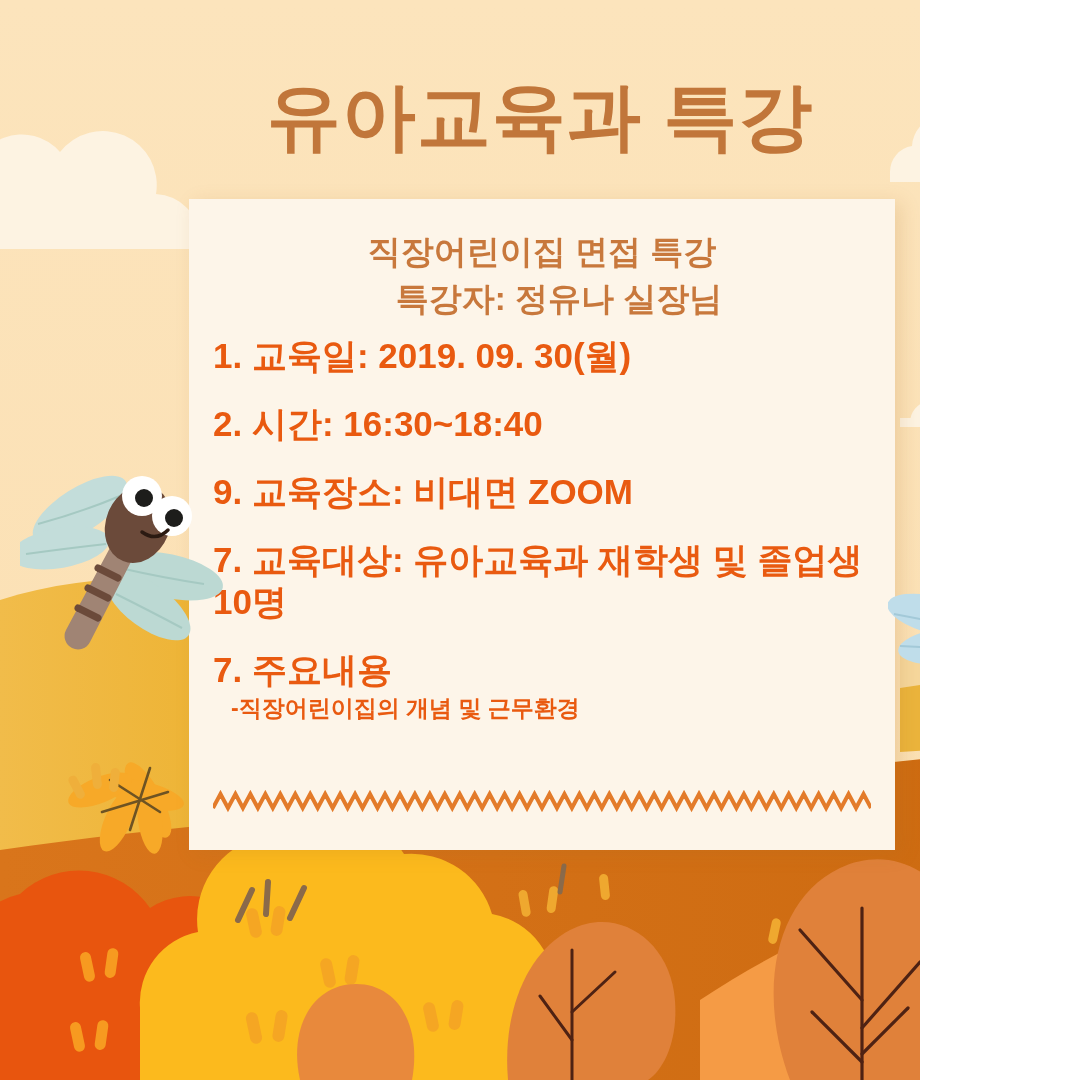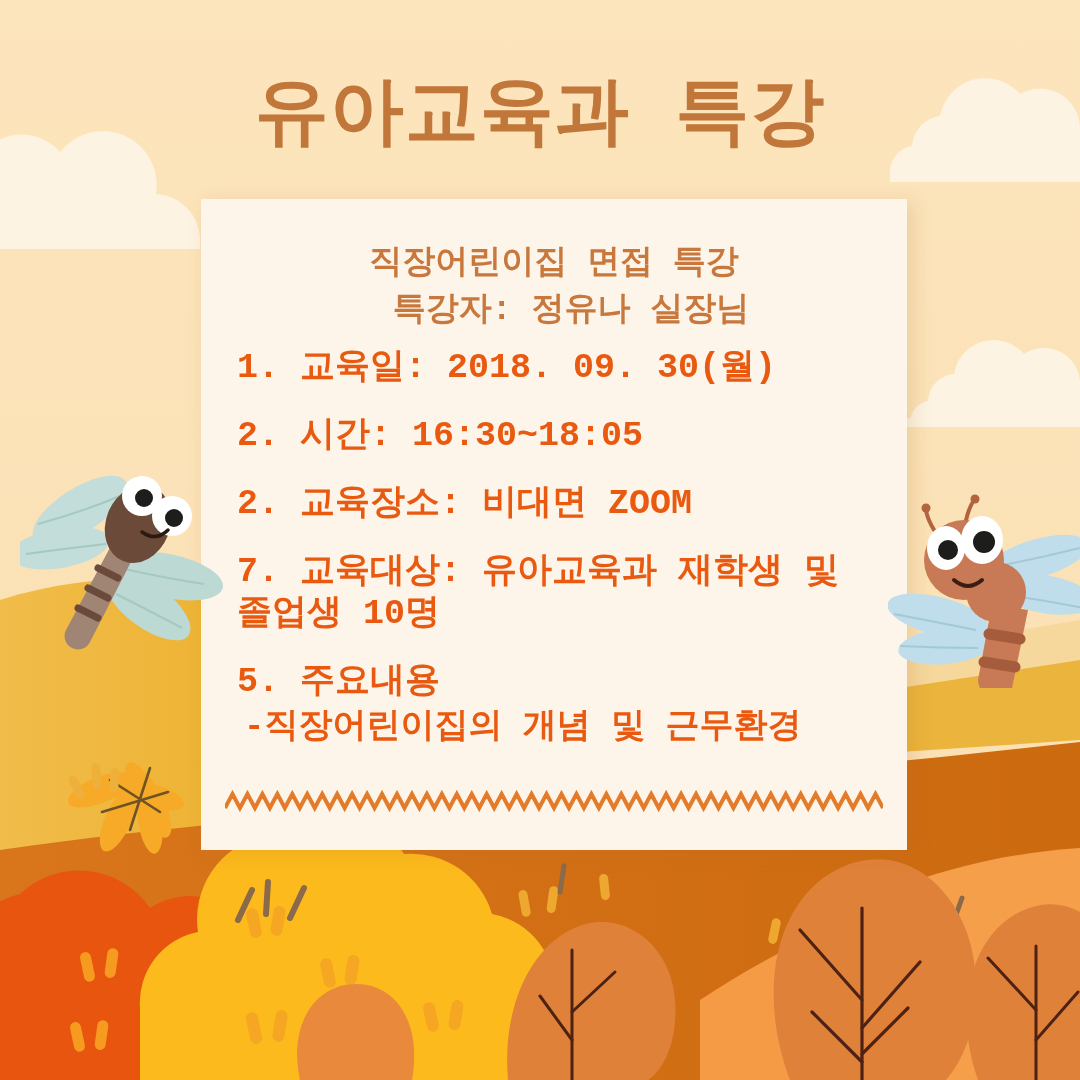--- a/index.html
+++ b/index.html
@@ -7,25 +7,24 @@
     margin: 0;
     padding: 0;
     width: 1080px;
     height: 1080px;
     overflow: hidden;
     font-family: "Liberation Sans", "DejaVu Sans", sans-serif;
   }
 
   #poster {
     position: relative;
-    width: 1080px;
+    width: 920px;
     height: 1080px;
     background: #0f172a;
     overflow: hidden;
-    font-family: Liberation Mono, monospace;
   }
 
   
   .bg-svg {
     position: absolute;
     inset: 0;
     width: 1080px;
     height: 1080px;
     display: block;
   }
@@ -42,29 +41,29 @@
     letter-spacing: 1px;
     color: #C1763A;
     line-height: 1.05;
     z-index: 40;
     white-space: nowrap;
   }
 
   
   .card {
     position: absolute;
-    left: 201px;
+    left: 189px;
     top: 199px;
     width: 706px;
     height: 651px;
     background: #FDF5E9;
     box-shadow: 6px 4px 18px rgba(170, 110, 40, 0.18);
     z-index: 30;
     box-sizing: border-box;
-    padding: 12px;
+    padding: 0;
   }
 
   .card-head {
     text-align: center;
     padding-top: 30px;
     color: #C8783C;
     font-weight: 700;
     font-size: 33px;
     line-height: 1.42;
   }
@@ -79,26 +78,26 @@
     font-size: 35px;
     line-height: 1.2;
   }
   .list li {
     margin: 0 0 26px 0;
     padding: 0;
   }
   .list li.tight { margin-bottom: 18px; }
 
   .sublist {
-    margin: 2px 0 0 1px;
+    margin: 2px 0 0 12px;
     padding: 0 0 0 6px;
     list-style: none;
     color: #E95A10;
     font-weight: 700;
-    font-size: 34px;
+    font-size: 23px;
     line-height: 1.34;
   }
 
   .divider-wrap {
     position: absolute;
     left: 24px;
     right: 24px;
     bottom: 34px;
     height: 26px;
   }
@@ -333,26 +332,26 @@
   </svg>
 
   <div class="card">
 
     <div class="card-head">
       <span>직장어린이집 면접 특강</span>
       <span class="line2">특강자: 정유나 실장님</span>
     </div>
 
     <ul class="list">
-      <li>1. 교육일: 2018. 09. 30(월)</li>
-      <li>2. 시간: 16:30~18:05</li>
-      <li>2. 교육장소: 비대면 ZOOM</li>
+      <li>1. 교육일: 2019. 09. 30(월)</li>
+      <li>2. 시간: 16:30~18:40</li>
+      <li>9. 교육장소: 비대면 ZOOM</li>
       <li>7. 교육대상: 유아교육과 재학생 및 졸업생 10명</li>
       <li class="tight">
-        <span>5. 주요내용</span>
+        <span>7. 주요내용</span>
         <ul class="sublist">
           <li>-직장어린이집의 개념 및 근무환경</li>
         </ul>
       </li>
     </ul>
 
     <div class="divider-wrap">
       <svg viewBox="0 0 660 26" preserveAspectRatio="none" aria-hidden="true">
         <path d="M0 18 L7.5 4 L15 18 L22.5 4 L30 18 L37.5 4 L45 18 L52.5 4 L60 18 L67.5 4 L75 18
                  L82.5 4 L90 18 L97.5 4 L105 18 L112.5 4 L120 18 L127.5 4 L135 18 L142.5 4 L150 18

